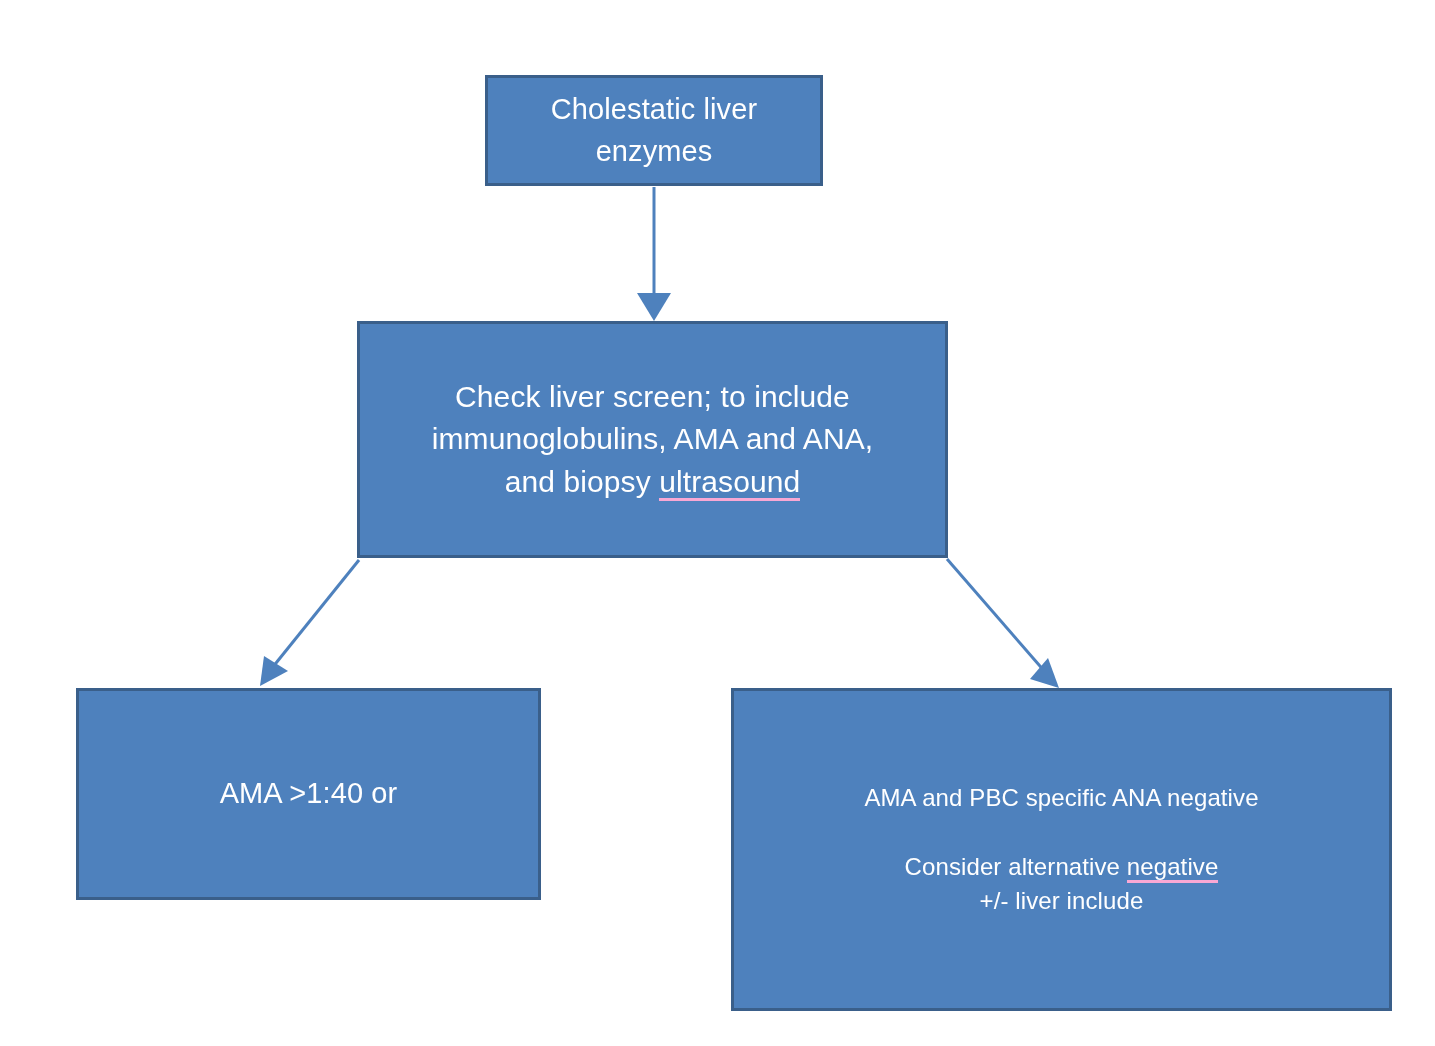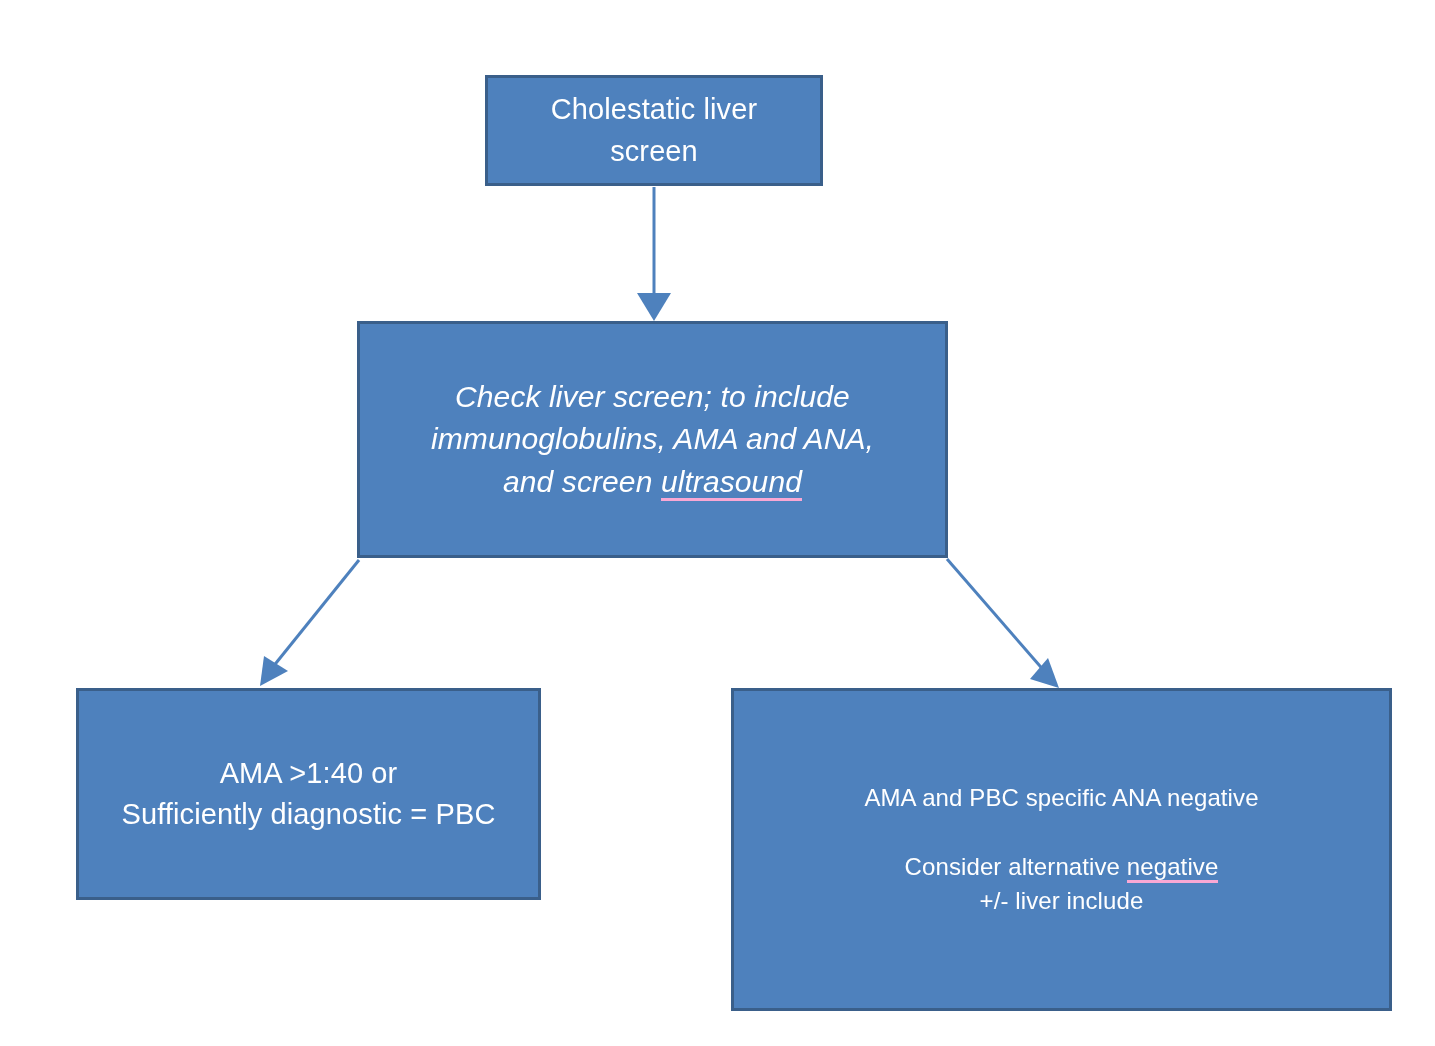--- a/index.html
+++ b/index.html
@@ -63,21 +63,20 @@
     width: 338px;
     height: 111px;
     font-size: 29px;
   }
   #node-liver-screen {
     left: 357px;
     top: 321px;
     width: 591px;
     height: 237px;
     font-size: 30px;
-    font-style: italic;
   }
   #node-pbc-positive {
     left: 40px;
     top: 688px;
     width: 465px;
     height: 212px;
     font-size: 29px;
     margin-left: 36px;
   }
   #node-pbc-negative {
@@ -107,36 +106,35 @@
 
     <g>
       <line x1="947" y1="559" x2="1046" y2="673" stroke="#4E81BD" stroke-width="3"></line>
       <polygon points="1059,688 1030,679 1048,658" fill="#4E81BD"></polygon>
     </g>
   </svg>
 
   <div class="node" id="node-cholestatic-enzymes">
     <div class="text-block">
       <span class="line">Cholestatic liver</span>
-      <span class="line">screen</span>
+      <span class="line">enzymes</span>
     </div>
   </div>
 
   <div class="node" id="node-liver-screen">
     <div class="text-block">
       <span class="line">Check liver screen; to include</span>
       <span class="line">immunoglobulins, AMA and ANA,</span>
-      <span class="line"><span>and screen </span><span class="spellcheck">ultrasound</span></span>
+      <span class="line"><span>and biopsy </span><span class="spellcheck">ultrasound</span></span>
     </div>
   </div>
 
   <div class="node" id="node-pbc-positive">
     <div class="text-block">
       <span class="line">AMA &gt;1:40 or</span>
-      <span class="line">Sufficiently diagnostic = PBC</span>
     </div>
   </div>
 
   <div class="node" id="node-pbc-negative">
     <div class="text-block">
       <span class="line">AMA and PBC specific ANA negative</span>
       <span class="line blank"> </span>
       <span class="line"><span>Consider alternative </span><span class="spellcheck">negative</span></span>
       <span class="line">+/- liver include</span>
     </div>

